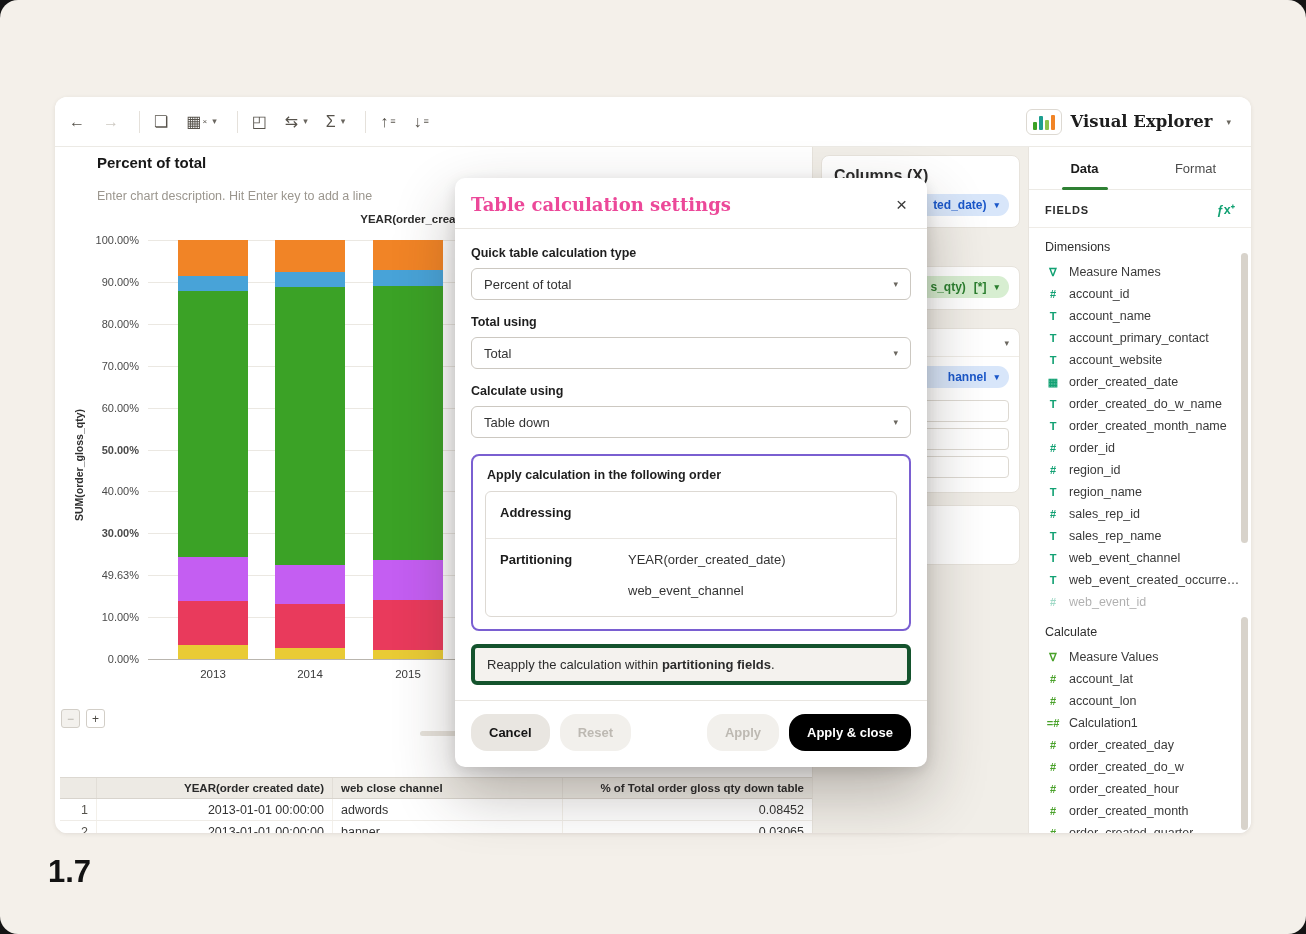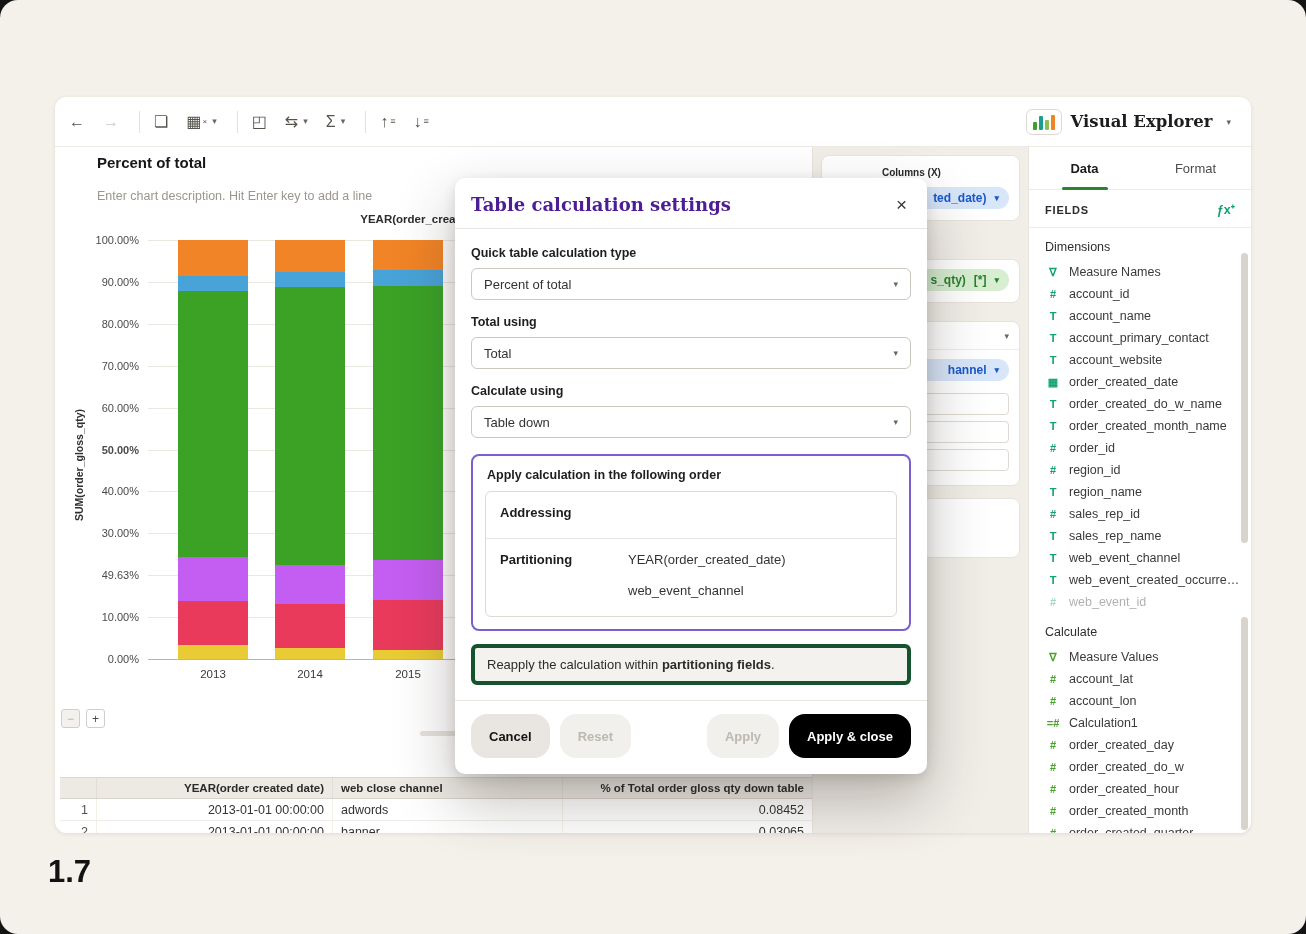--- a/index.html
+++ b/index.html
@@ -38,21 +38,21 @@
   .xtick{position:absolute;top:calc(100% + 9px);transform:translateX(-50%);font-size:11.5px;color:#3a3a3a;}
   .zoomctl{position:absolute;left:6px;top:612px;display:flex;gap:6px;}
   .zoom-btn{width:17px;height:17px;border:1px solid #d2cec7;border-radius:3px;background:#fff;color:#4d4a44;
             font-size:12px;display:flex;align-items:center;justify-content:center;cursor:pointer;}
   .zoom-btn.dim{background:#f3f1ed;color:#b6b2ab;}
   .hscroll{position:absolute;left:365px;top:634px;width:390px;height:5px;background:#e6e2db;border-radius:3px;}
   
   .shelf-panel{position:absolute;left:757px;top:50px;width:216px;bottom:0;background:#f1eee8;border-left:1px solid #e7e3dc;
                padding:8px;box-sizing:border-box;}
   .shelf-card{background:#fff;border:1px solid #e7e3dc;border-radius:8px;margin-bottom:10px;}
-  .shelf-card .cap{font-size:10px;font-weight:700;color:#2a2a2a;padding:11px 20px 0 12px;margin-left:48px;}
+  .shelf-card .cap{font-size:16px;font-weight:700;color:#2a2a2a;padding:11px 20px 0 12px;}
   .pillwrap{padding:9px 10px 11px 10px;}
   .pill{height:22px;border-radius:12px;display:flex;align-items:center;justify-content:flex-end;gap:8px;
         padding:0 10px;font-size:12px;font-weight:700;cursor:pointer;}
   .pill .chev{margin-left:0;}
   .pill.blue{background:#d8e6fa;color:#1a57c9;}
   .pill.blue .chev{color:#1a57c9;}
   .pill.green{background:#d7eed1;color:#2a7e2e;}
   .pill.green .chev{color:#2a7e2e;}
   .shelf-row{display:flex;align-items:center;justify-content:flex-end;height:27px;padding:0 10px;
              border-bottom:1px solid #efece6;color:#7a766f;cursor:pointer;}
@@ -97,38 +97,38 @@
   .tc{height:21px;display:flex;align-items:center;padding:0 8px;color:#333;border-left:1px solid #f3f0ea;box-sizing:border-box;
       white-space:nowrap;overflow:hidden;}
   .tc:first-child{border-left:none;}
   .r{justify-content:flex-end;}
   .l{justify-content:flex-start;}
   .num{justify-content:flex-end;color:#55524c;}
   
   .modal{position:absolute;left:455px;top:178px;width:472px;background:#fff;border-radius:10px;z-index:40;
          box-shadow:0 26px 60px rgba(45,38,30,.30),0 4px 14px rgba(0,0,0,.12);}
   .m-head{display:flex;align-items:center;padding:16px 20px 13px 16px;border-bottom:1px solid #e9e6e1;}
-  .m-title{font-family:"DejaVu Serif",serif;font-size:18px;font-weight:700;color:#4c1d95;}
+  .m-title{font-family:"DejaVu Serif",serif;font-size:18px;font-weight:700;color:#ec4899;}
   .m-close{margin-left:auto;font-size:19px;color:#3b3b3b;cursor:pointer;line-height:1;}
   .m-body{padding:2px 16px 0 16px;}
   .m-label{font-size:12.5px;font-weight:700;color:#1e1e1e;margin:15px 0 8px 0;}
   .m-select{height:30px;border:1px solid #ccc8c1;border-radius:6px;display:flex;align-items:center;padding:0 12px;
             font-size:13px;color:#333;cursor:pointer;background:#fff;}
   .m-select .chev{margin-left:auto;}
   .order-box{border:2px solid #7a5fd1;border-radius:8px;margin-top:16px;padding:2px 12px 12px 12px;}
   .order-box .ob-label{margin:10px 2px 9px 2px;}
   .ob-inner{border:1px solid #ddd9d3;border-radius:6px;background:#fff;}
   .ob-row{padding:13px 14px;font-size:13px;}
   .ob-row.addr{border-bottom:1px solid #e9e6e1;padding-bottom:18px;font-weight:700;color:#1c1c1c;}
   .ob-row.part{display:flex;padding-bottom:18px;}
   .plabel{font-weight:700;color:#1c1c1c;flex:0 0 128px;}
   .pvals{display:flex;flex-direction:column;gap:16px;color:#333;}
   .note{margin-top:13px;background:#f4f2ee;border:4px solid #14532d;border-radius:6px;padding:9px 12px;font-size:13px;color:#2c2c2c;}
   .m-foot{display:flex;align-items:center;gap:10px;border-top:1px solid #e9e6e1;margin-top:15px;padding:13px 16px 16px 16px;}
-  .btn{height:44px;border-radius:16px;padding:0 18px;display:flex;align-items:center;font-size:13px;font-weight:700;
+  .btn{height:37px;border-radius:16px;padding:0 18px;display:flex;align-items:center;font-size:13px;font-weight:700;
        cursor:pointer;box-sizing:border-box;}
   .btn.cancel{background:#e9e6e1;color:#141414;}
   .btn.ghost{background:#f2f0ec;color:#bdb9b2;cursor:default;}
   .btn.primary{background:#000000;color:#fff;}
   .spacer{flex:1;}
   
   .version{position:absolute;left:48px;top:854px;font-size:31px;font-weight:800;color:#121212;}
 </style>
 </head>
 <body>
@@ -201,21 +201,21 @@
         <div class="ytick" style="top: 20%;">80.00%</div>
         <div class="gridline" style="top: 30%;"></div>
         <div class="ytick" style="top: 30%;">70.00%</div>
         <div class="gridline" style="top: 40%;"></div>
         <div class="ytick" style="top: 40%;">60.00%</div>
         <div class="gridline" style="top: 50%;"></div>
         <div class="ytick" style="top: 50%; font-weight: bold;">50.00%</div>
         <div class="gridline" style="top: 60%;"></div>
         <div class="ytick" style="top: 60%;">40.00%</div>
         <div class="gridline" style="top: 70%;"></div>
-        <div class="ytick" style="top: 70%;">30.00%</div>
+        <div class="ytick" style="top: 70%; font-weight: bold;">30.00%</div>
         <div class="gridline" style="top: 80%;"></div>
         <div class="ytick" style="top: 80%;">49.63%</div>
         <div class="gridline" style="top: 90%;"></div>
         <div class="ytick" style="top: 90%;">10.00%</div>
         <div class="gridline axisline" style="top: 100%;"></div>
         <div class="ytick" style="top: 100%;">0.00%</div>
         <div class="bar" style="left: 30px;">
           <div class="seg" style="height: 3.3%; background: rgb(233, 203, 53);"></div>
           <div class="seg" style="height: 10.5%; background: rgb(233, 58, 92);"></div>
           <div class="seg" style="height: 10.5%; background: rgb(196, 94, 242);"></div>

